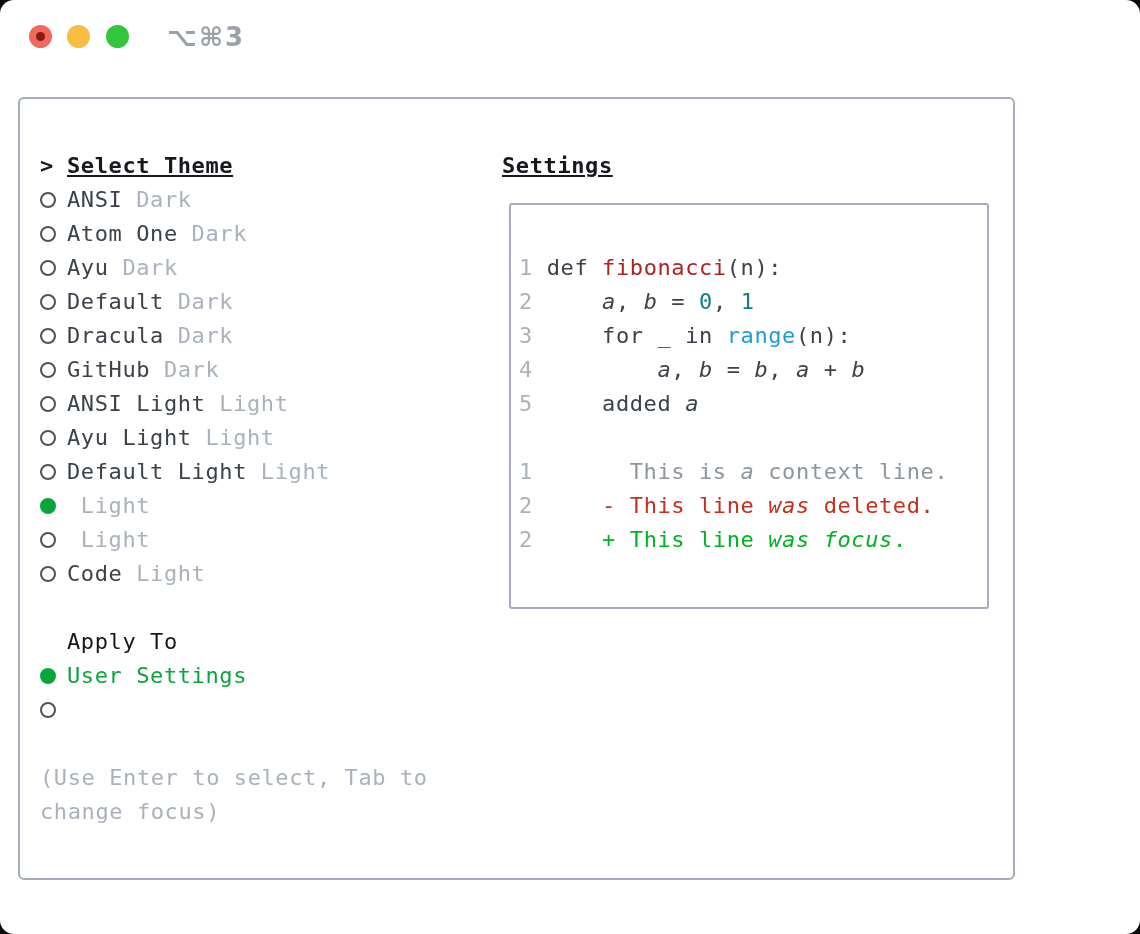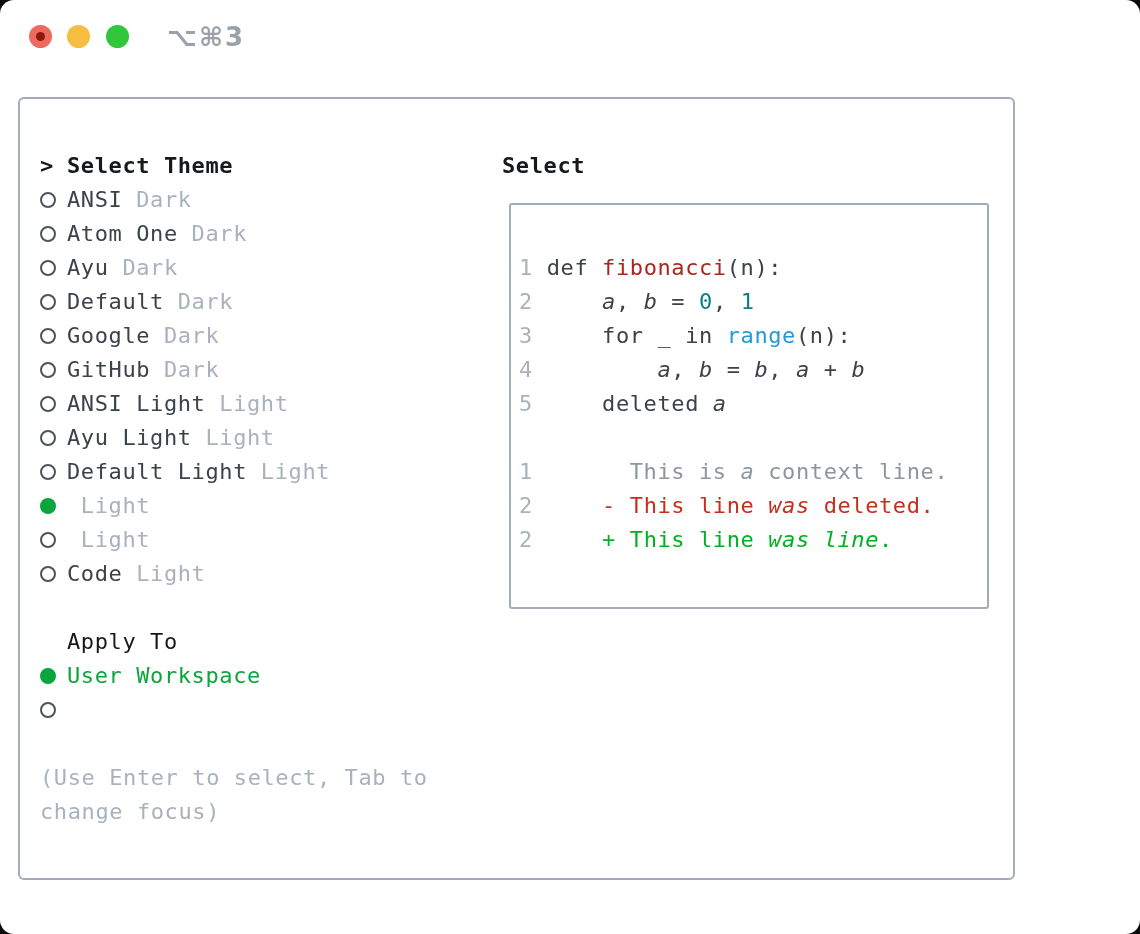--- a/index.html
+++ b/index.html
@@ -25,21 +25,21 @@
   
   .panel{position:absolute;left:18px;top:97px;width:997px;height:783px;
     border:2px solid var(--border);border-radius:6px;background:var(--win);}
   .mono{font-size:22px;line-height:34px;letter-spacing:0.6px;color:var(--ink);}
   .row{display:flex;align-items:center;height:34px;white-space:pre;}
   .row.blank{height:34px;}
   .bullet{display:inline-flex;width:27px;align-items:center;flex:0 0 27px;}
   .circle{width:16px;height:16px;border-radius:50%;border:2px solid var(--outline);}
   .circle.sel{background:var(--accent-green);border-color:var(--accent-green);}
   .prompt{display:inline-block;width:27px;font-weight:bold;color:var(--black);}
-  .hdr{font-weight:bold;color:var(--black);}
+  .hdr{font-weight:bold;color:var(--black);text-decoration:underline;}
   .oname{color:var(--ink);text-align:right;}
   .oname.sel{color:var(--accent-green);}
   .ovariant{color:var(--muted);}
   .indent{display:inline-block;width:27px;}
   .hint{color:var(--muted);}
   .left-col{position:absolute;left:20px;top:50px;}
   
   .right-col{position:absolute;left:482px;top:50px;}
   .preview-box{position:absolute;left:489px;top:104px;width:480px;height:406px;
     border:2px solid var(--border);border-radius:3px;background:var(--win);
@@ -76,56 +76,56 @@
 
     <div class="left-col mono">
       <div class="row">
         <span class="prompt">&gt;</span><span class="hdr">Select Theme</span>
       </div>
       <div id="theme-rows">
           <div class="row opt"><span class="bullet"><span class="circle"></span></span><span class="oname">ANSI</span><span class="ovariant"> Dark</span></div>
           <div class="row opt"><span class="bullet"><span class="circle"></span></span><span class="oname">Atom One</span><span class="ovariant"> Dark</span></div>
           <div class="row opt"><span class="bullet"><span class="circle"></span></span><span class="oname">Ayu</span><span class="ovariant"> Dark</span></div>
           <div class="row opt"><span class="bullet"><span class="circle"></span></span><span class="oname">Default</span><span class="ovariant"> Dark</span></div>
-          <div class="row opt"><span class="bullet"><span class="circle"></span></span><span class="oname">Google</span><span class="ovariant"> Dark</span></div>
+          <div class="row opt"><span class="bullet"><span class="circle"></span></span><span class="oname">Dracula</span><span class="ovariant"> Dark</span></div>
           <div class="row opt"><span class="bullet"><span class="circle"></span></span><span class="oname">GitHub</span><span class="ovariant"> Dark</span></div>
           <div class="row opt"><span class="bullet"><span class="circle"></span></span><span class="oname">ANSI Light</span><span class="ovariant"> Light</span></div>
           <div class="row opt"><span class="bullet"><span class="circle"></span></span><span class="oname">Ayu Light</span><span class="ovariant"> Light</span></div>
           <div class="row opt"><span class="bullet"><span class="circle"></span></span><span class="oname">Default Light</span><span class="ovariant"> Light</span></div>
           <div class="row opt"><span class="bullet"><span class="circle sel"></span></span><span class="ovariant"> Light</span></div>
           <div class="row opt"><span class="bullet"><span class="circle"></span></span><span class="ovariant"> Light</span></div>
           <div class="row opt"><span class="bullet"><span class="circle"></span></span><span class="oname">Code</span><span class="ovariant"> Light</span></div>
         </div>
       <div class="row blank"></div>
       <div class="row">
         <span class="indent"></span><span style="color:var(--black)">Apply To</span>
       </div>
       <div id="apply-rows">
-          <div class="row opt"><span class="bullet"><span class="circle sel"></span></span><span class="oname sel">User Workspace</span></div>
+          <div class="row opt"><span class="bullet"><span class="circle sel"></span></span><span class="oname sel">User Settings</span></div>
           <div class="row opt"><span class="bullet"><span class="circle"></span></span></div>
         </div>
       <div class="row blank"></div>
       <div id="hint-rows">
           <div class="row hint">(Use Enter to select, Tab to</div>
           <div class="row hint">change focus)</div>
         </div>
     </div>
 
     <div class="right-col mono">
-      <div class="row"><span class="hdr">Select</span></div>
+      <div class="row"><span class="hdr">Settings</span></div>
     </div>
 
     <div class="preview-box">
       <div id="code-lines">
           <div class="cl"><span class="tk ln">1 </span><span class="tk p">def </span><span class="tk fn">fibonacci</span><span class="tk p">(n):</span></div>
           <div class="cl"><span class="tk ln">2 </span><span class="tk p">    </span><span class="tk v">a</span><span class="tk p">, </span><span class="tk v">b</span><span class="tk p"> = </span><span class="tk n">0</span><span class="tk p">, </span><span class="tk n">1</span></div>
           <div class="cl"><span class="tk ln">3 </span><span class="tk p">    for _ in </span><span class="tk bi">range</span><span class="tk p">(n):</span></div>
           <div class="cl"><span class="tk ln">4 </span><span class="tk p">        </span><span class="tk v">a</span><span class="tk p">, </span><span class="tk v">b</span><span class="tk p"> = </span><span class="tk v">b</span><span class="tk p">, </span><span class="tk v">a</span><span class="tk p"> + </span><span class="tk v">b</span></div>
-          <div class="cl"><span class="tk ln">5 </span><span class="tk p">    deleted </span><span class="tk v">a</span></div>
+          <div class="cl"><span class="tk ln">5 </span><span class="tk p">    added </span><span class="tk v">a</span></div>
           <div class="cl"></div>
           <div class="cl"><span class="tk ln">1 </span><span class="tk ctx">      This is </span><span class="tk ctxi">a</span><span class="tk ctx"> context line.</span></div>
           <div class="cl"><span class="tk ln">2 </span><span class="tk p">    </span><span class="tk del">- This line </span><span class="tk deli">was</span><span class="tk del"> deleted.</span></div>
-          <div class="cl"><span class="tk ln">2 </span><span class="tk p">    </span><span class="tk add">+ This line </span><span class="tk addi">was</span><span class="tk add"> </span><span class="tk addi">line</span><span class="tk add">.</span></div>
+          <div class="cl"><span class="tk ln">2 </span><span class="tk p">    </span><span class="tk add">+ This line </span><span class="tk addi">was</span><span class="tk add"> </span><span class="tk addi">focus</span><span class="tk add">.</span></div>
         </div>
     </div>
 
   </div>
 </div>
 
 </body></html>

